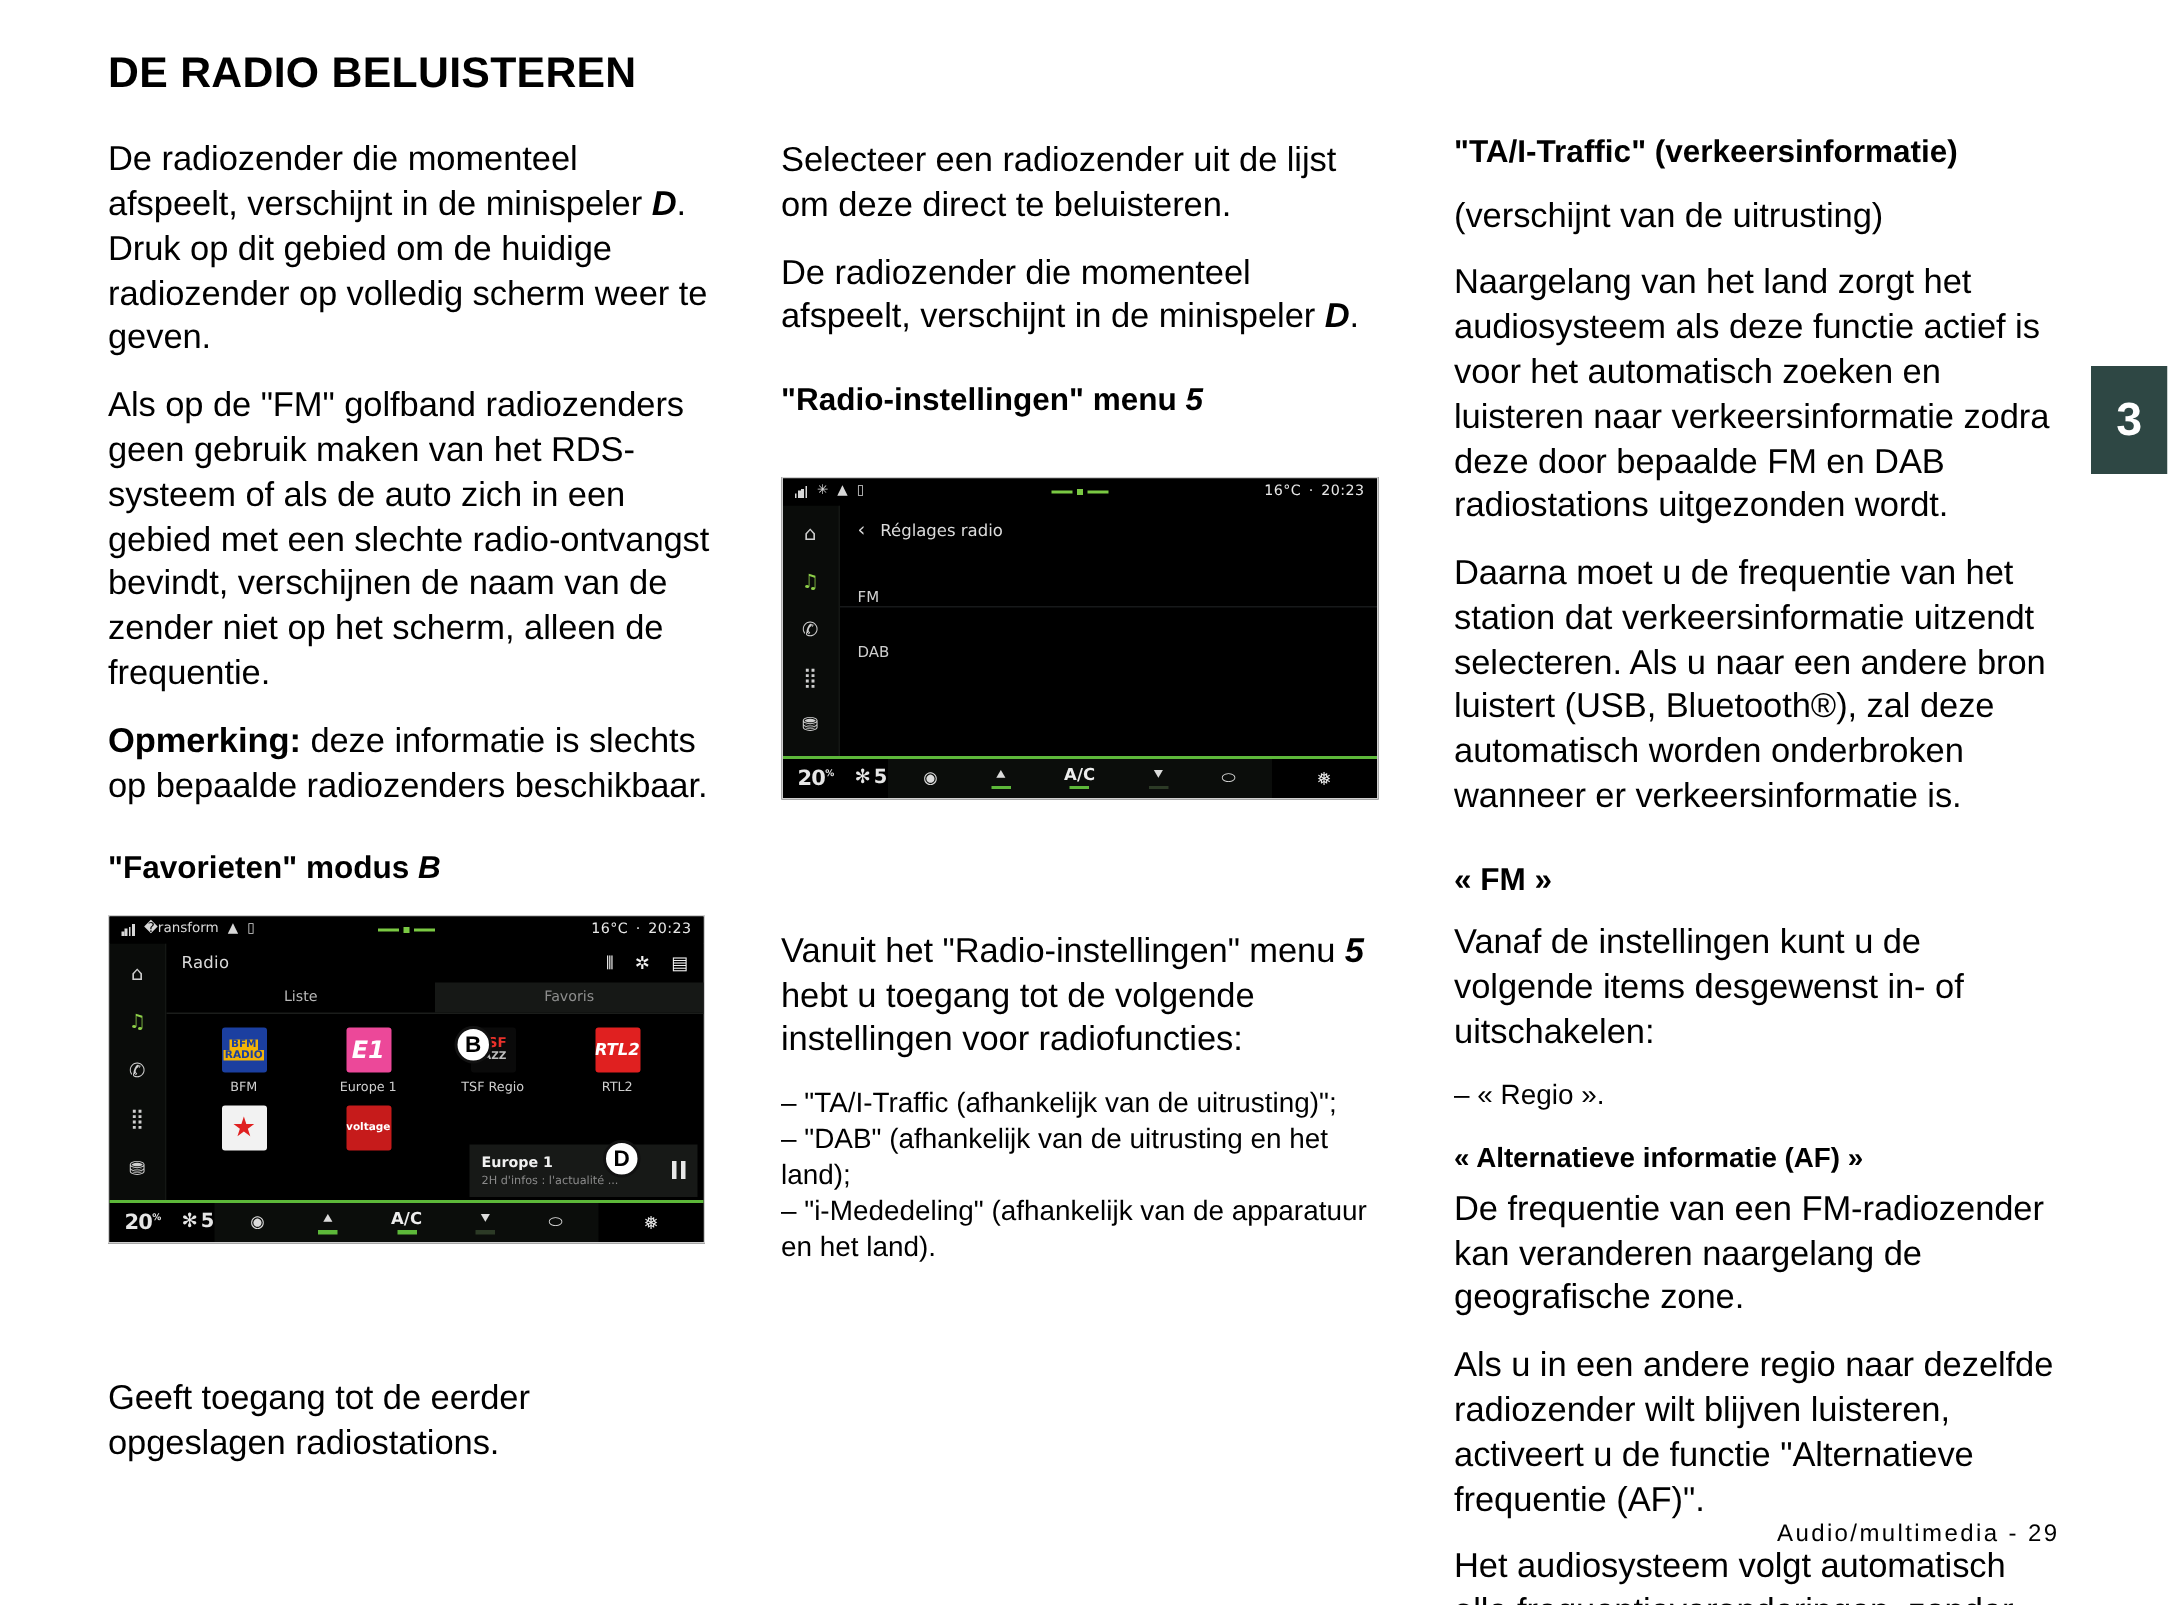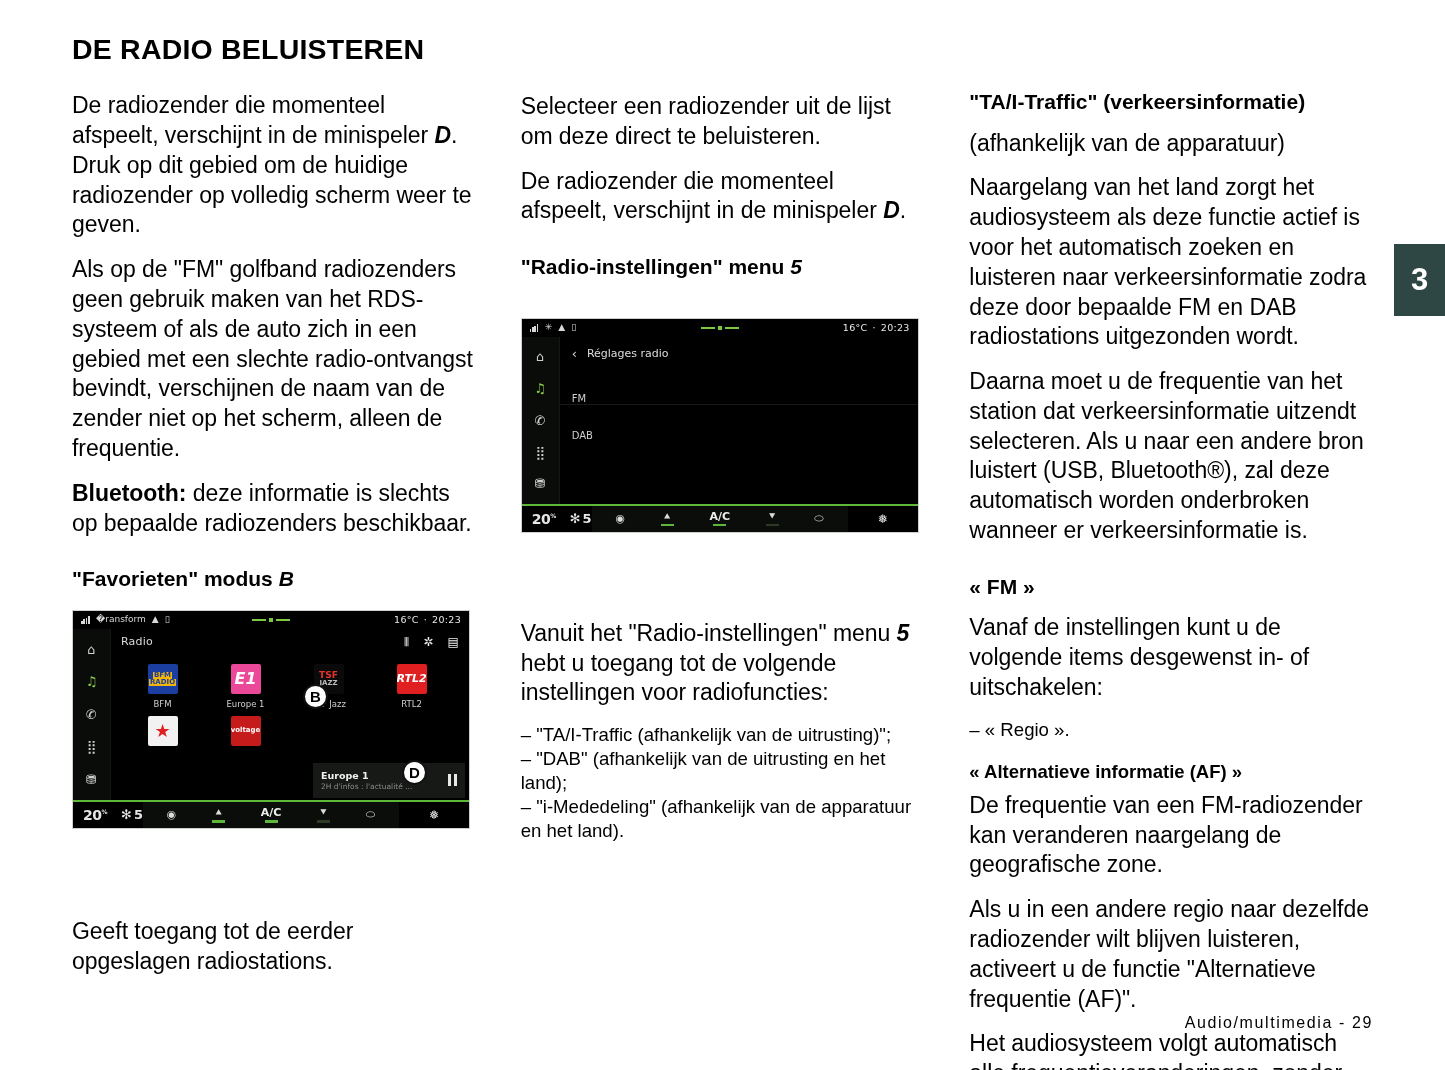--- a/index.html
+++ b/index.html
@@ -242,21 +242,21 @@
   <div class="cols">
 
     <div class="col">
 
       <h1 class="doc-title">DE RADIO BELUISTEREN</h1>
 
       <p class="body"><span>De radiozender die momenteel afspeelt, verschijnt in de minispeler </span><span class="ital">D</span><span>. Druk op dit gebied om de huidige radiozender op volledig scherm weer te geven.</span></p>
 
       <p class="body">Als op de "FM" golfband radiozenders geen gebruik maken van het RDS-systeem of als de auto zich in een gebied met een slechte radio-ontvangst bevindt, verschijnen de naam van de zender niet op het scherm, alleen de frequentie.</p>
 
-      <p class="body"><span class="b">Bluetooth:</span><span> deze informatie is slechts op bepaalde radiozenders beschikbaar.</span></p>
+      <p class="body"><span class="b">Opmerking:</span><span> deze informatie is slechts op bepaalde radiozenders beschikbaar.</span></p>
 
       <h2 class="sec"><span>"Favorieten" modus </span><span class="ital">B</span></h2>
 
       <div class="screen sc1">
 
         <div class="sc-status">
           <div class="left-icons">
             <span class="sig">
                 <i></i>
                 <i></i>
@@ -291,40 +291,44 @@
           <div class="sc-main">
             <div class="sc-title">
               <span>Radio</span>
               <span class="t-right">
                 <span>⫴</span>
                 <span>✲</span>
                 <span>▤</span>
               </span>
             </div>
 
+            <div class="sc-tabs">
+              <div class="tb">Liste</div>
+              <div class="tb sel">Favoris</div>
+            </div>
 
             <div class="sc-grid">
               <div class="tile-row">
                 <div class="tile">
                   <div class="logo bfm">
                     <b>BFM</b>
                     <i>RADIO</i>
                   </div>
                   <div class="nm">BFM</div>
                 </div>
                 <div class="tile">
                   <div class="logo e1">E1</div>
                   <div class="nm">Europe 1</div>
                 </div>
                 <div class="tile">
                   <div class="logo tsf">
                     <b>TSF</b>
                     <i>JAZZ</i>
                   </div>
-                  <div class="nm">TSF Jazz</div>
+                  <div class="nm">TSF Regio</div>
                 </div>
                 <div class="tile">
                   <div class="logo rtl2">RTL2</div>
                   <div class="nm">RTL2</div>
                 </div>
               </div>
 
               <div class="tile-row" style="margin-top:7px">
                 <div class="tile">
                   <div class="logo nostalgie">
@@ -487,21 +491,21 @@
         <li>– "DAB" (afhankelijk van de uitrusting en het land);</li>
         <li>– "i-Mededeling" (afhankelijk van de apparatuur en het land).</li>
       </ul>
 
     </div>
 
     <div class="col">
 
       <h2 class="sec" style="margin-top:55px">"TA/I-Traffic" (verkeersinformatie)</h2>
 
-      <p class="body">(afhankelijk van de apparatuur)</p>
+      <p class="body">(verschijnt van de uitrusting)</p>
 
       <p class="body">Naargelang van het land zorgt het audiosysteem als deze functie actief is voor het automatisch zoeken en luisteren naar verkeersinformatie zodra deze door bepaalde FM en DAB radiostations uitgezonden wordt.</p>
 
       <p class="body">Daarna moet u de frequentie van het station dat verkeersinformatie uitzendt selecteren. Als u naar een andere bron luistert (USB, Bluetooth®), zal deze automatisch worden onderbroken wanneer er verkeersinformatie is.</p>
 
       <h2 class="sec">« FM »</h2>
 
       <p class="body">Vanaf de instellingen kunt u de volgende items desgewenst in- of uitschakelen:</p>
 
       <ul class="dashlist">

